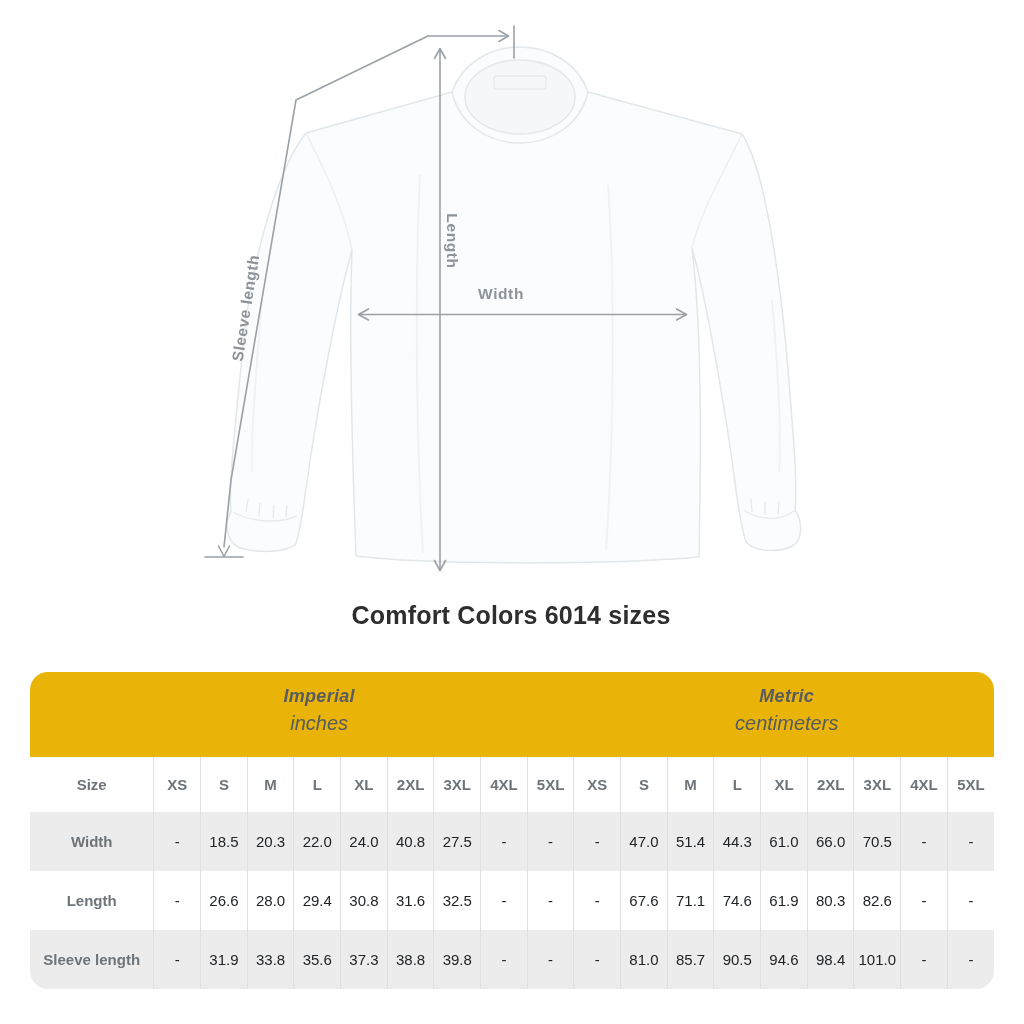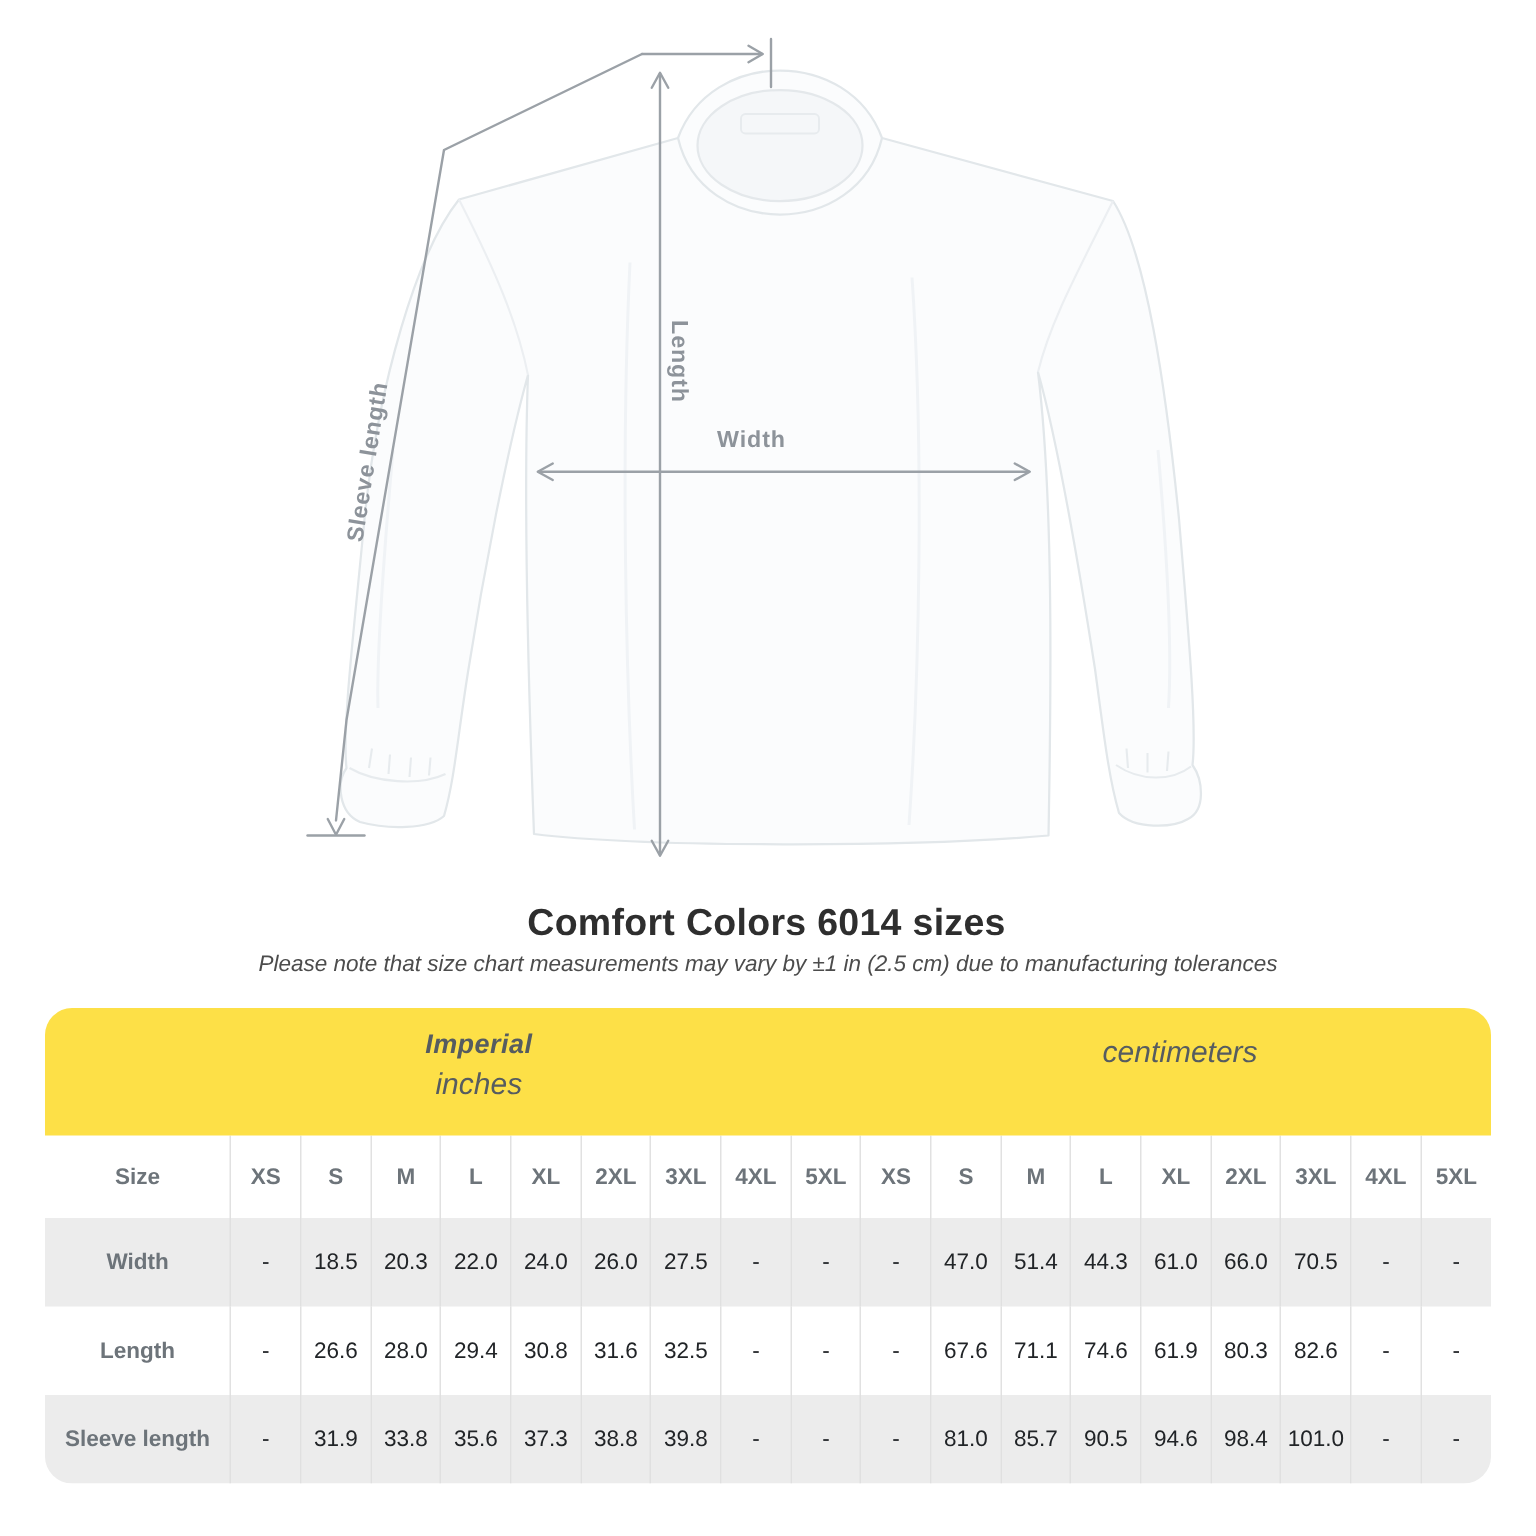--- a/index.html
+++ b/index.html
@@ -23,21 +23,21 @@
   }
   .page-subtitle{
     position:absolute;left:0;top:634px;width:1024px;text-align:center;margin:0;
     font-size:15px;font-style:italic;color:#4c4c4c;
   }
   
   .card{
     position:absolute;left:30px;top:672px;width:964px;border-radius:18px;overflow:hidden;
     background:#ffffff;
   }
-  .band{position:relative;height:85px;background:#fde047;}
+  .band{position:relative;height:85px;background:#eab308;}
   .unit-group{position:absolute;top:14px;text-align:center;color:#565c60;}
   .unit-group.imperial{left:0;width:60%;}
   .unit-group.metric{left:57%;width:43%;}
   .unit-name{font-size:18px;font-weight:bold;font-style:italic;letter-spacing:.3px;}
   .unit-sub{font-size:20px;font-style:italic;margin-top:5px;}
   table.size-table{
     width:100%;border-collapse:collapse;table-layout:fixed;background:#ffffff;
   }
   .size-table th,.size-table td{
     text-align:center;vertical-align:middle;border-left:1px solid #e1e1e1;
@@ -133,29 +133,29 @@
         <path d="M 676.5 309 L 686.5 314.5 L 676.5 320"></path>
       </g>
     </g>
   </svg>
 
   <div class="measure-label width-label">Width</div>
   <div class="measure-label length-label">Length</div>
   <div class="measure-label sleeve-label">Sleeve length</div>
 
   <h1 class="page-title">Comfort Colors 6014 sizes</h1>
-  <p class="page-subtitle">Please note that size chart measurements may vary by ±1 in (2.5 cm) due to manufacturing tolerances</p>
 
   <div class="card">
     <div class="band">
       <div class="unit-group imperial">
         <div class="unit-name">Imperial</div>
         <div class="unit-sub">inches</div>
       </div>
       <div class="unit-group metric">
+        <div class="unit-name">Metric</div>
         <div class="unit-sub">centimeters</div>
       </div>
     </div>
 
     <table class="size-table">
       <thead>
         <tr>
           <th class="label-col">Size</th>
 
         <th>XS</th>
@@ -180,21 +180,21 @@
       </thead>
       <tbody>
 
       <tr class="shade">
             <th class="label-col">Width</th>
             <td>-</td>
             <td>18.5</td>
             <td>20.3</td>
             <td>22.0</td>
             <td>24.0</td>
-            <td>26.0</td>
+            <td>40.8</td>
             <td>27.5</td>
             <td>-</td>
             <td>-</td>
             <td>-</td>
             <td>47.0</td>
             <td>51.4</td>
             <td>44.3</td>
             <td>61.0</td>
             <td>66.0</td>
             <td>70.5</td>

